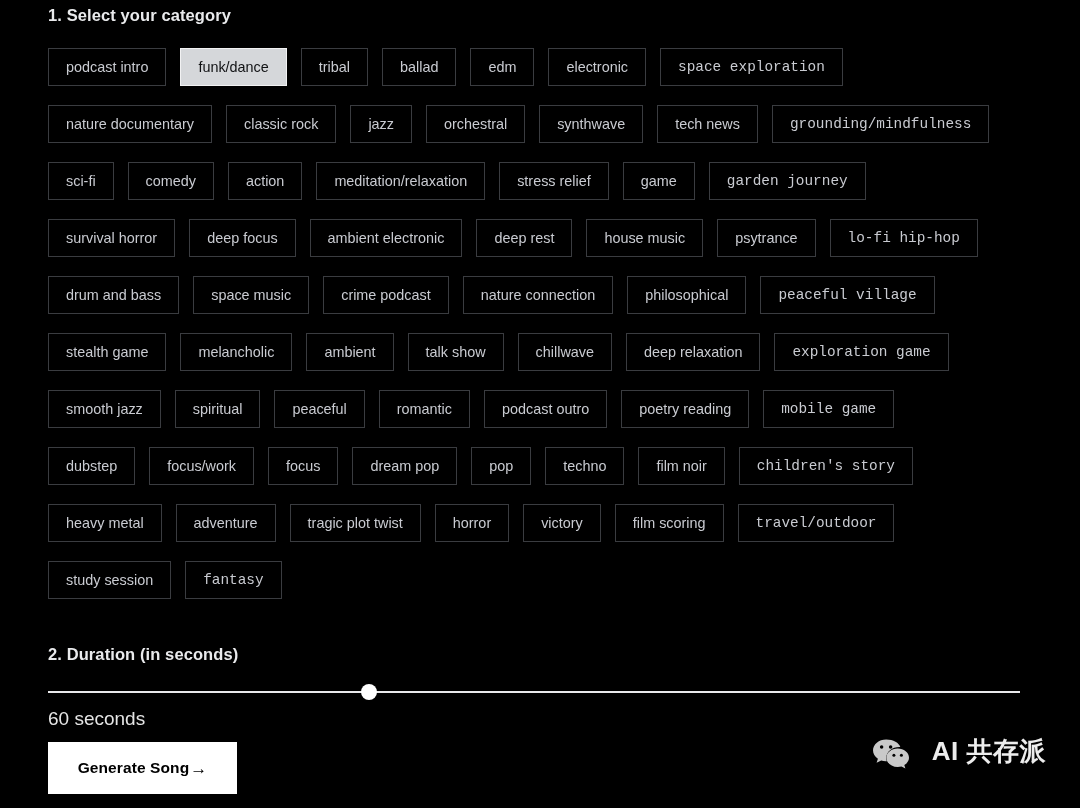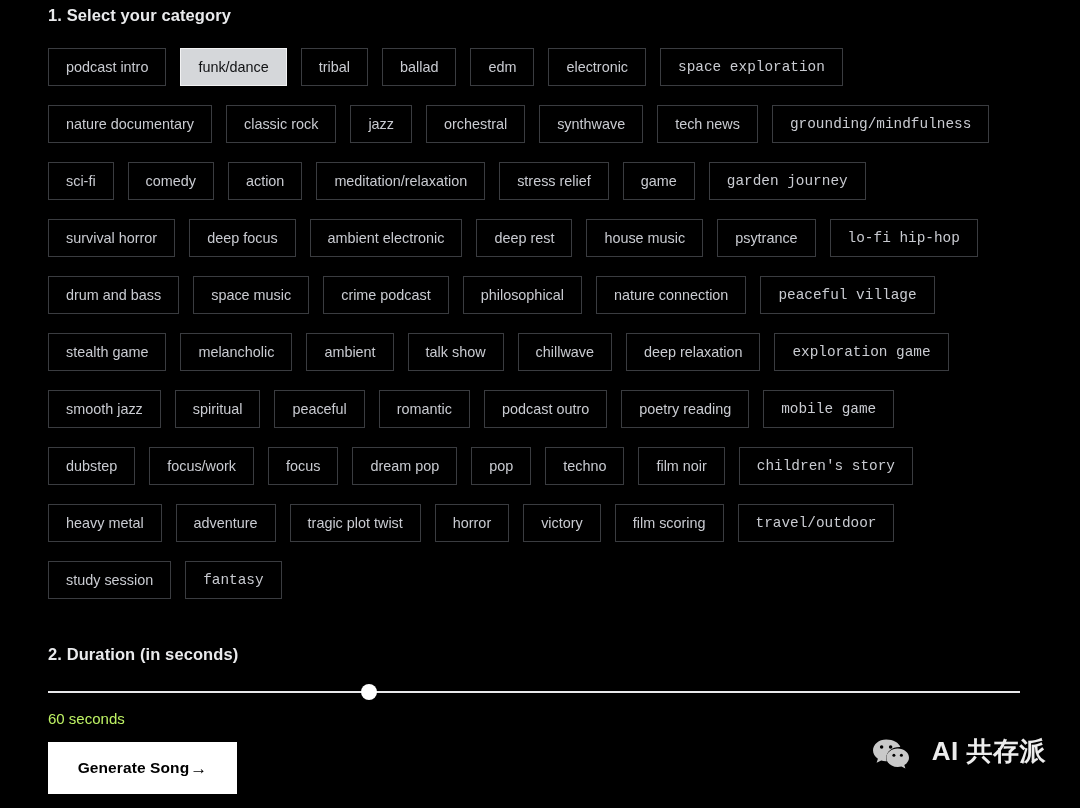--- a/index.html
+++ b/index.html
@@ -93,22 +93,22 @@
     position: absolute;
     top: 0;
     left: 317px;
     width: 16px;
     height: 16px;
     border-radius: 50%;
     background: #ffffff;
   }
   .duration-value {
     margin-top: 11px;
-    font-size: 15px;
-    color: #bef264;
+    font-size: 19px;
+    color: #e5e5e5;
     line-height: 16px;
   }
   
   .generate-btn {
     position: absolute;
     left: 48px;
     top: 742px;
     width: 189px;
     height: 52px;
     background: #ffffff;
@@ -197,22 +197,22 @@
         <div class="chip">ambient electronic</div>
         <div class="chip">deep rest</div>
         <div class="chip">house music</div>
         <div class="chip">psytrance</div>
         <div class="chip">lo-fi hip-hop</div>
       </div>
       <div class="chip-row">
         <div class="chip">drum and bass</div>
         <div class="chip">space music</div>
         <div class="chip">crime podcast</div>
+        <div class="chip">nature connection</div>
         <div class="chip">philosophical</div>
-        <div class="chip">nature connection</div>
         <div class="chip">peaceful village</div>
       </div>
       <div class="chip-row">
         <div class="chip">stealth game</div>
         <div class="chip">melancholic</div>
         <div class="chip">ambient</div>
         <div class="chip">talk show</div>
         <div class="chip">chillwave</div>
         <div class="chip">deep relaxation</div>
         <div class="chip">exploration game</div>

